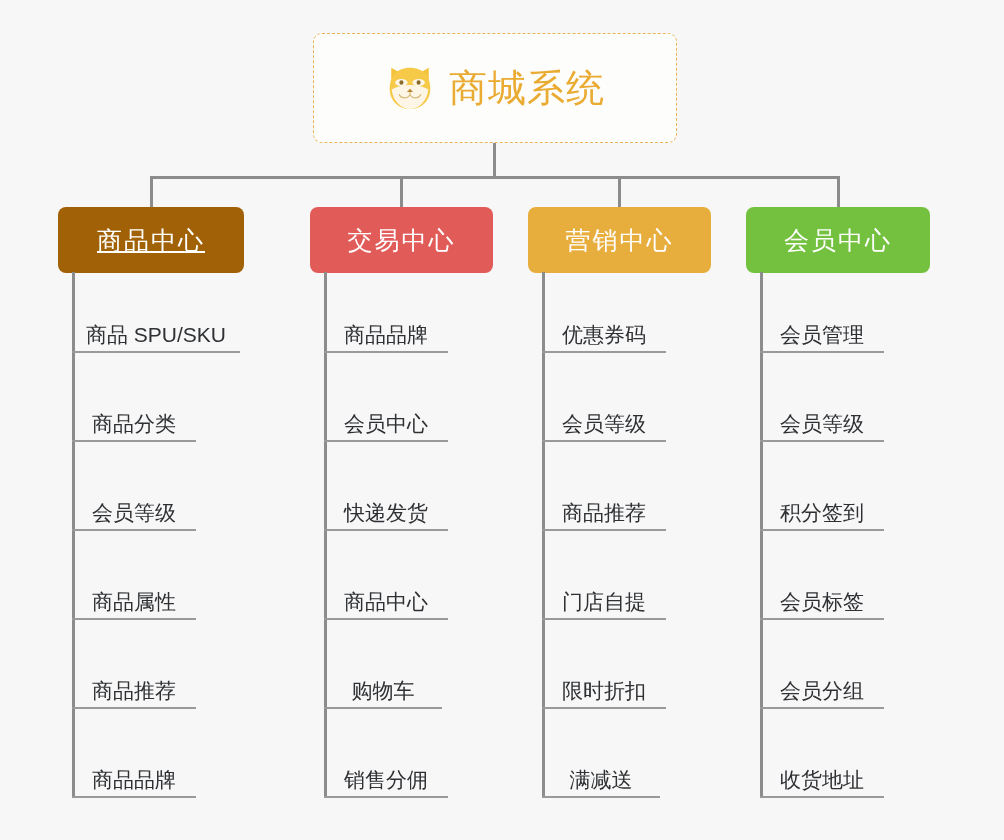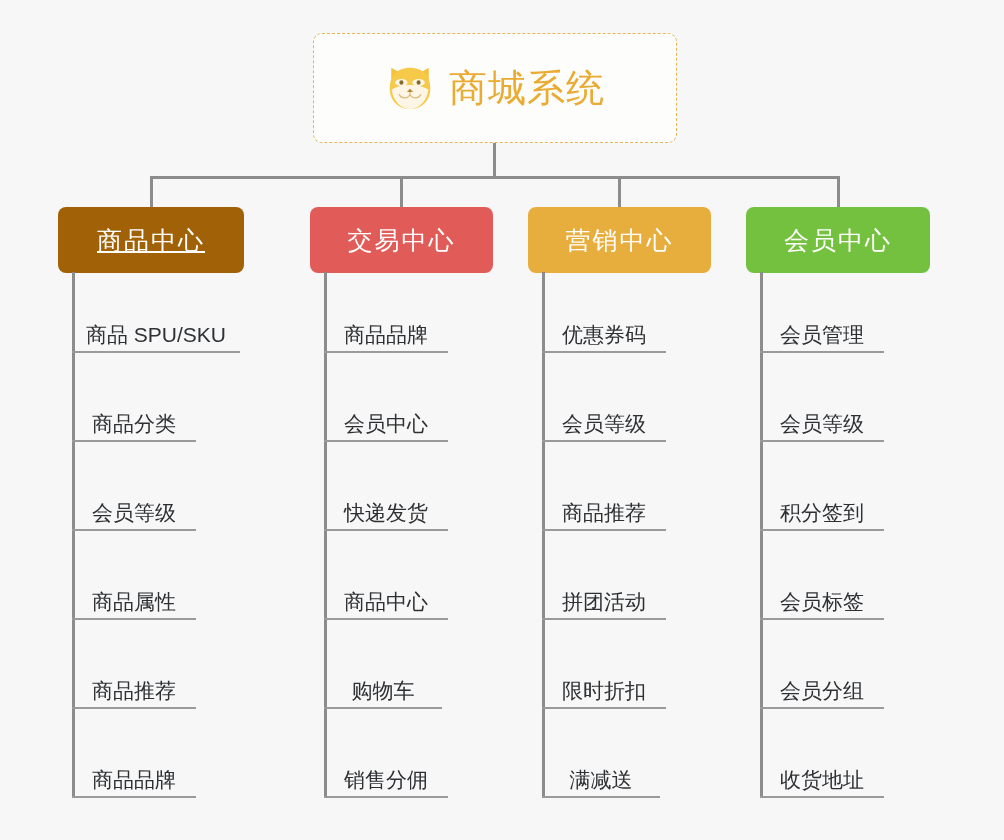--- a/index.html
+++ b/index.html
@@ -223,21 +223,21 @@
       </div>
       <div class="leaf" style="top: 170px; width: 124px;">
         <div class="leaf-label">会员等级</div>
         <div class="leaf-underline" style="width: 124px;"></div>
       </div>
       <div class="leaf" style="top: 259px; width: 124px;">
         <div class="leaf-label">商品推荐</div>
         <div class="leaf-underline" style="width: 124px;"></div>
       </div>
       <div class="leaf" style="top: 348px; width: 124px;">
-        <div class="leaf-label">拼团活动</div>
+        <div class="leaf-label">门店自提</div>
         <div class="leaf-underline" style="width: 124px;"></div>
       </div>
       <div class="leaf" style="top: 437px; width: 124px;">
         <div class="leaf-label">限时折扣</div>
         <div class="leaf-underline" style="width: 124px;"></div>
       </div>
       <div class="leaf" style="top: 526px; width: 118px;">
         <div class="leaf-label">满减送</div>
         <div class="leaf-underline" style="width: 118px;"></div>
       </div>

